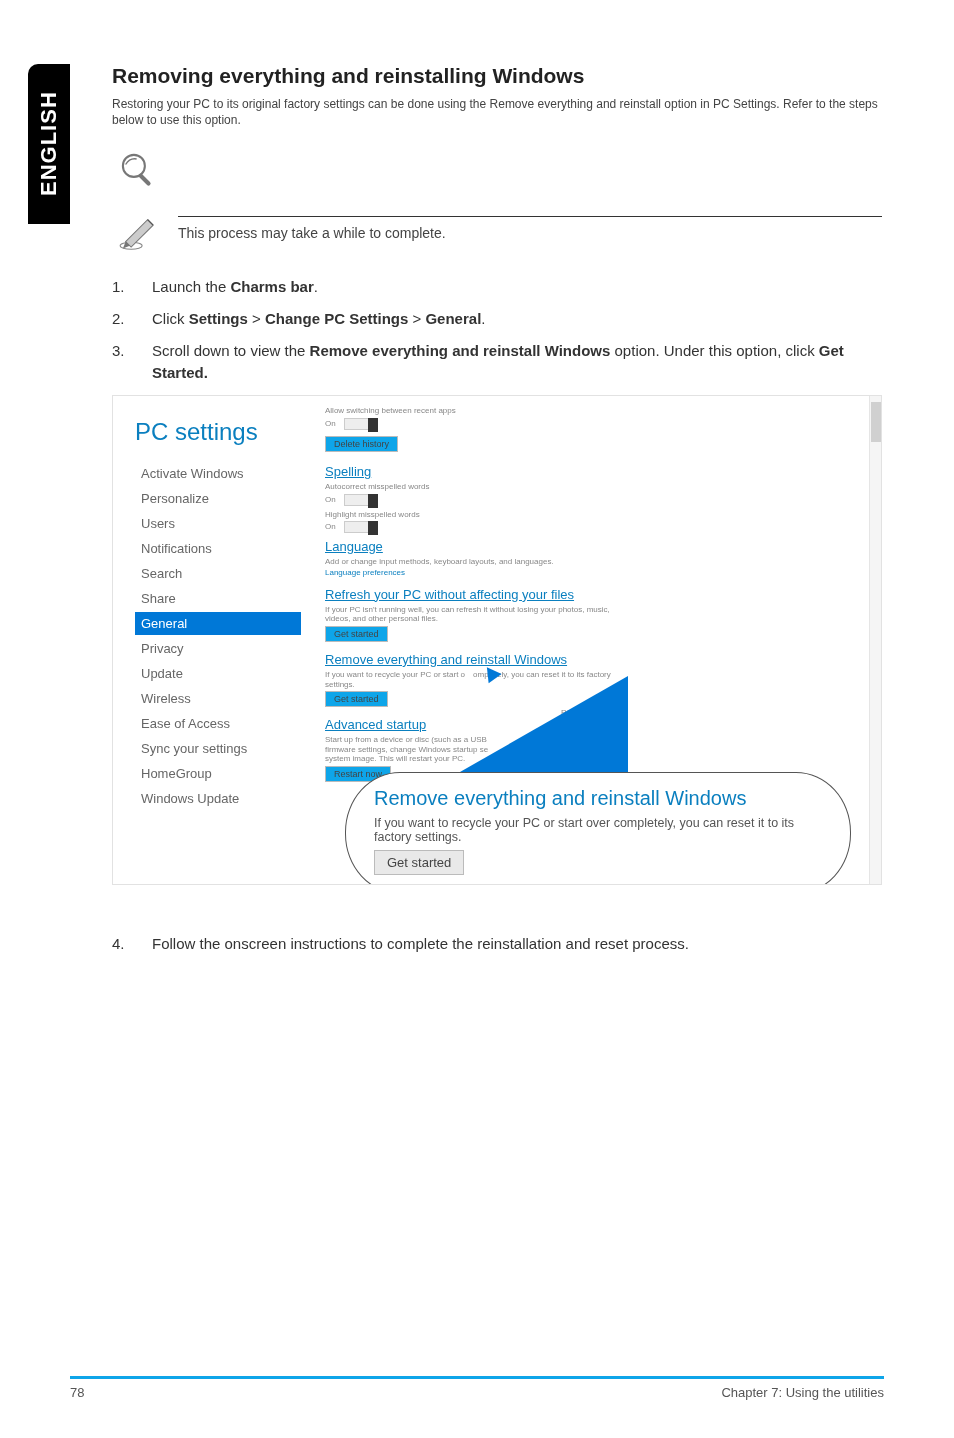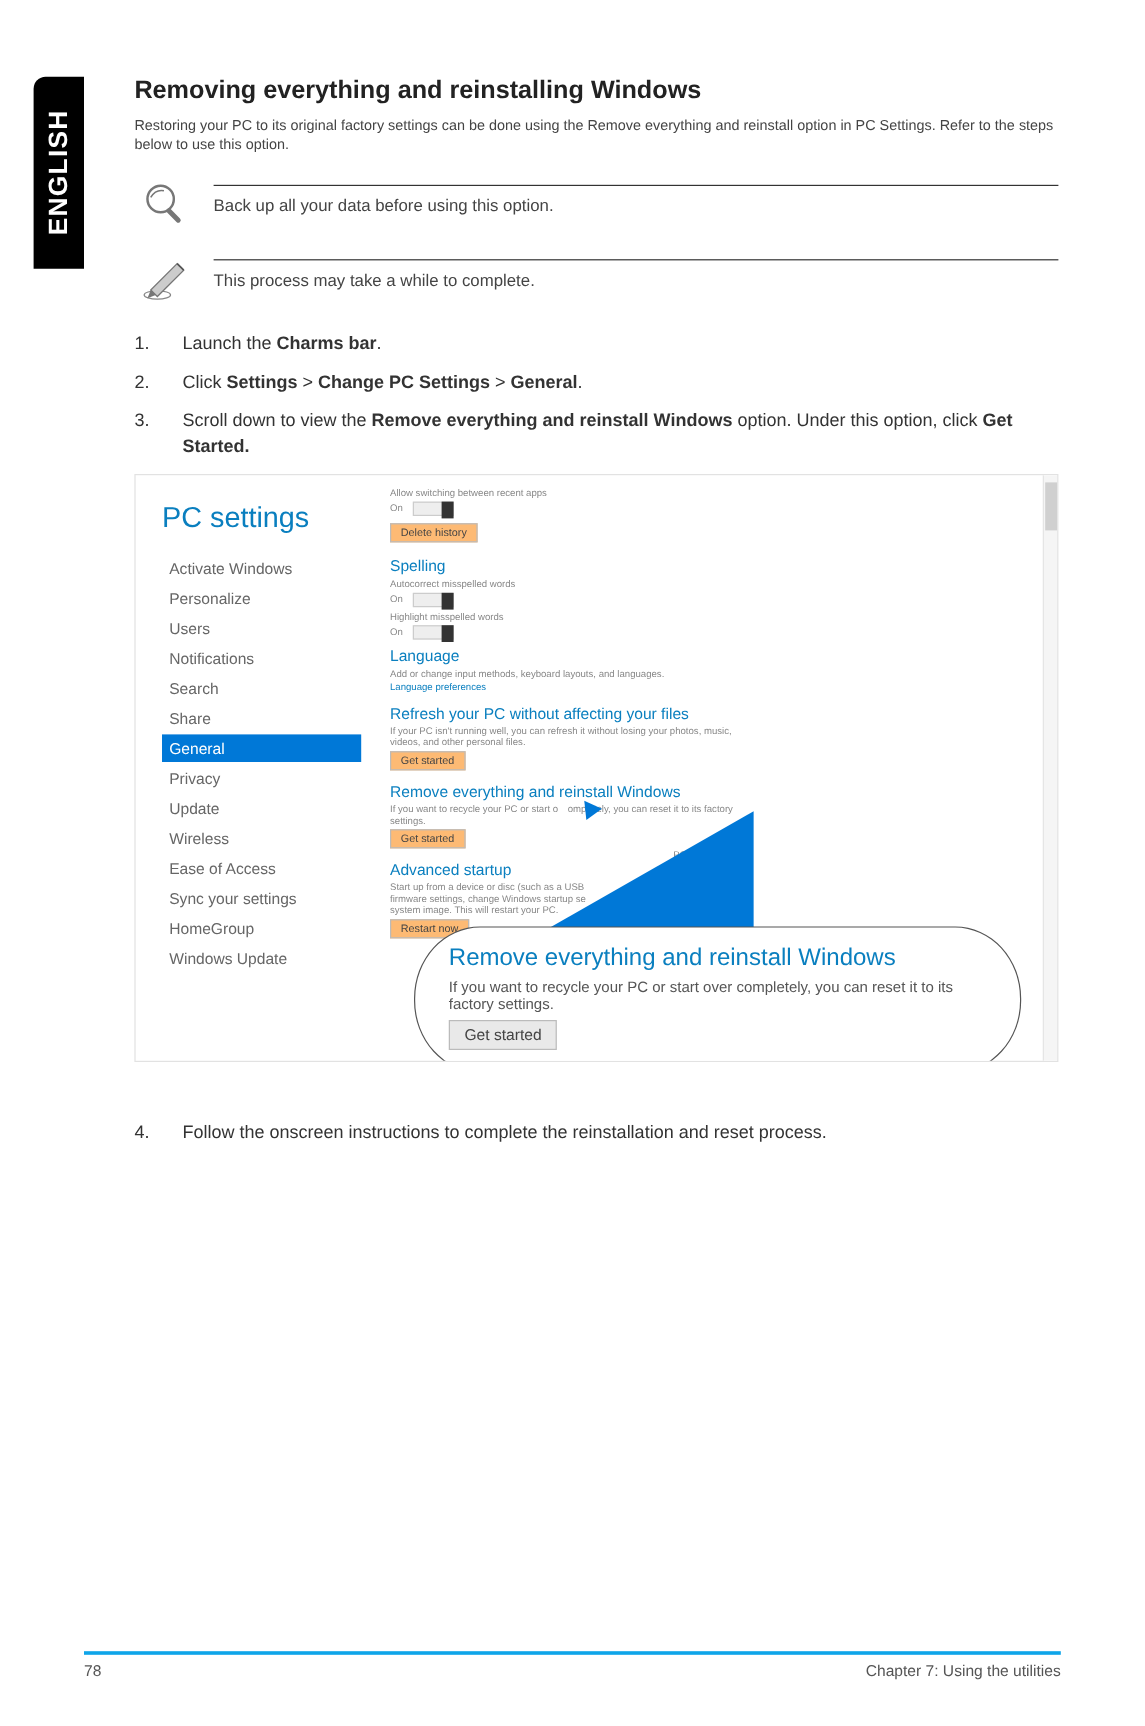--- a/index.html
+++ b/index.html
@@ -117,31 +117,31 @@
     font-size: 13px;
   }
   .shot-sidebar .sitem.active { background: #0078d7; color: #fff; }
   .shot-main {
     flex: 1;
     position: relative;
     padding: 10px 12px 4px 14px;
     font-size: 9px;
     color: #666;
   }
-  .sec-head { color: #0a7fbf; font-size: 13px; margin: 6px 0 3px 0; font-weight: 400; }
+  .sec-head { color: #0a7fbf; font-size: 13px; margin: 6px 0 3px 0; font-weight: 400; text-decoration: underline; }
   .micro { font-size: 8px; color: #888; line-height: 1.2; }
   .toggle-row { display: flex; align-items: center; gap: 8px; margin: 2px 0 4px 0; }
   .toggle {
     width: 34px; height: 12px; background: #eee; border: 1px solid #ccc; position: relative;
   }
   .toggle::after {
     content: ""; position: absolute; right: -1px; top: -1px; width: 10px; height: 14px; background: #333;
   }
   .tiny-btn {
-    display: inline-block; border: 1px solid #bbb; background: #fdba74; padding: 2px 8px; font-size: 9px; color: #444; margin-top: 2px;
+    display: inline-block; border: 1px solid #bbb; background: #0ea5e9; padding: 2px 8px; font-size: 9px; color: #444; margin-top: 2px;
   }
   .link-micro { color: #0a7fbf; font-size: 8px; text-decoration: none; }
   .arrow-callout {
     position: absolute;
     left: 305px;
     top: 280px;
     width: 0; height: 0;
     border-left: 210px solid transparent;
     border-right: 0 solid transparent;
     border-bottom: 120px solid #0078d7;
@@ -194,24 +194,20 @@
   <h2>Removing everything and reinstalling Windows</h2>
   <p class="intro">Restoring your PC to its original factory settings can be done using the Remove everything and reinstall option in PC Settings. Refer to the steps below to use this option.</p>
 
   <div class="callout">
     <div class="callout-icon">
       <svg viewBox="0 0 64 64">
         <circle cx="26" cy="26" r="16" fill="none" stroke="#777" stroke-width="3"></circle>
         <path d="M14 24 Q20 14 30 16" fill="none" stroke="#777" stroke-width="2"></path>
         <rect x="36" y="36" width="22" height="6" rx="3" transform="rotate(45 36 36)" fill="#777"></rect>
       </svg>
-    </div>
-    <div class="callout-body">
-      <hr>
-      <div class="callout-text">Back up all your data before using this option.</div>
     </div>
   </div>
 
   <div class="callout">
     <div class="callout-icon">
       <svg viewBox="0 0 64 64">
         <ellipse cx="22" cy="52" rx="16" ry="5" fill="none" stroke="#888" stroke-width="1.5"></ellipse>
         <path d="M14 46 L46 14 L54 22 L22 54 Z" fill="#ccc" stroke="#777" stroke-width="1.5"></path>
         <path d="M46 14 L54 22" stroke="#555" stroke-width="2"></path>
         <path d="M14 46 L10 56 L20 52 Z" fill="#777"></path>

